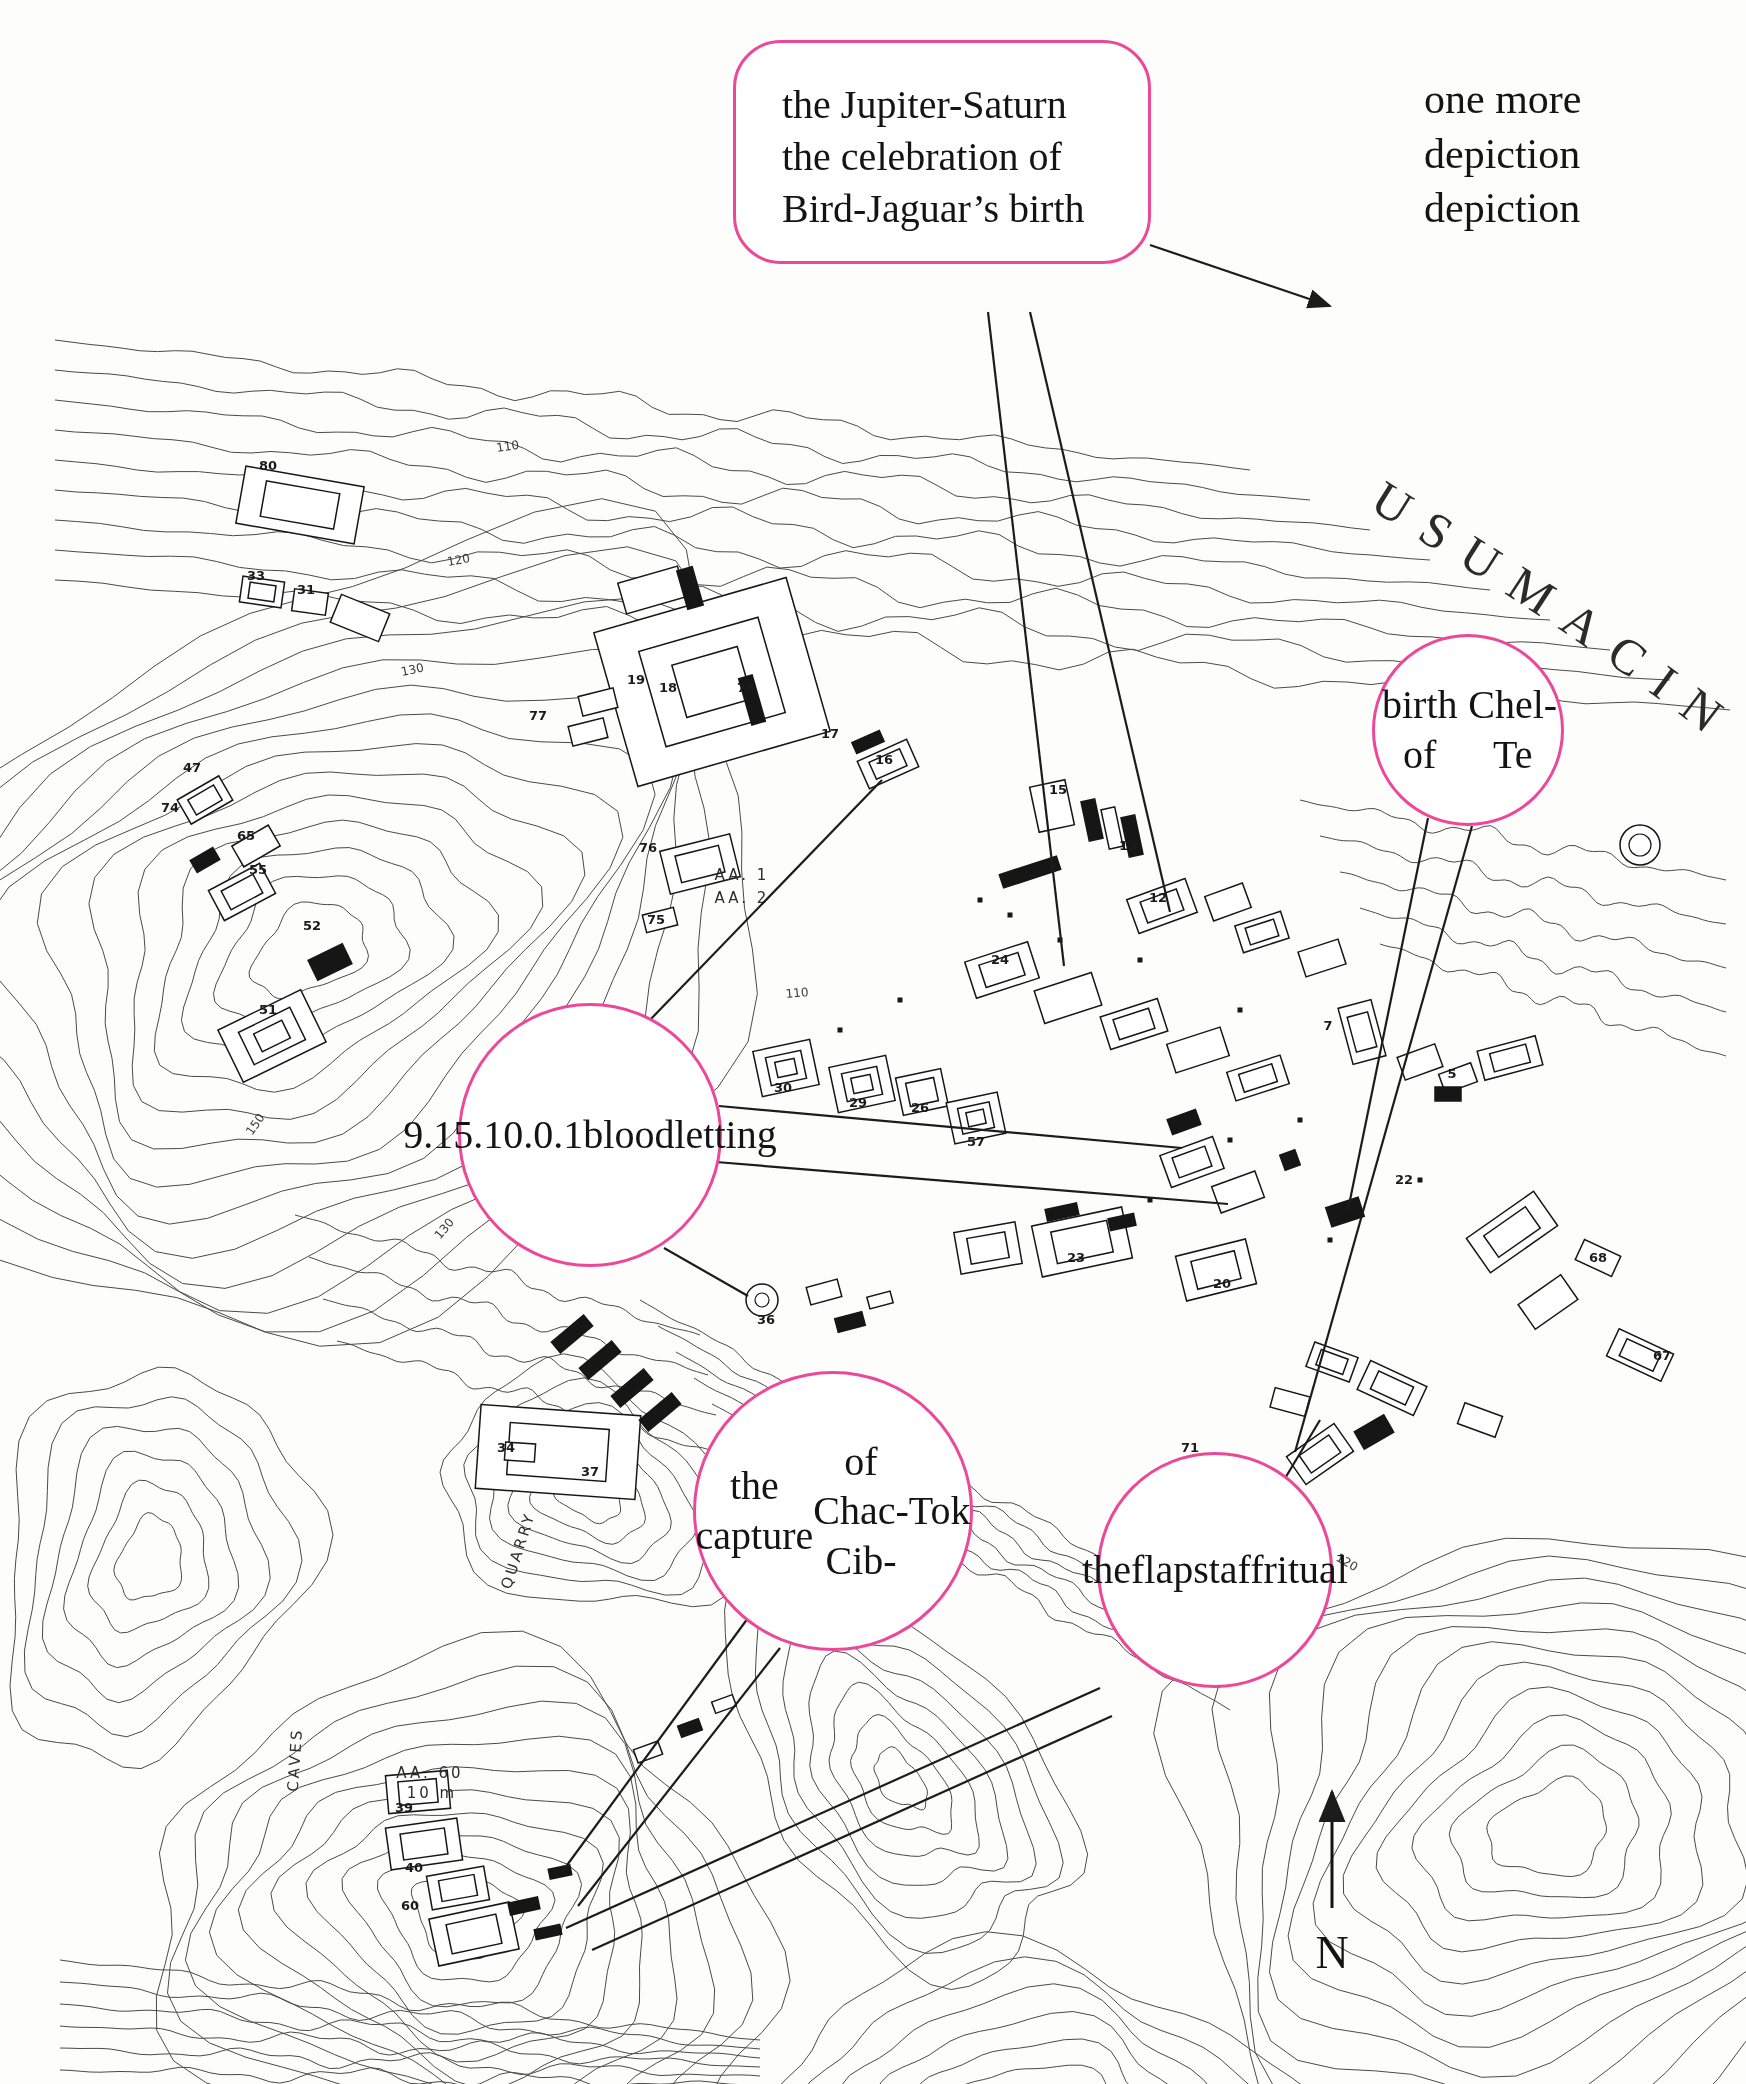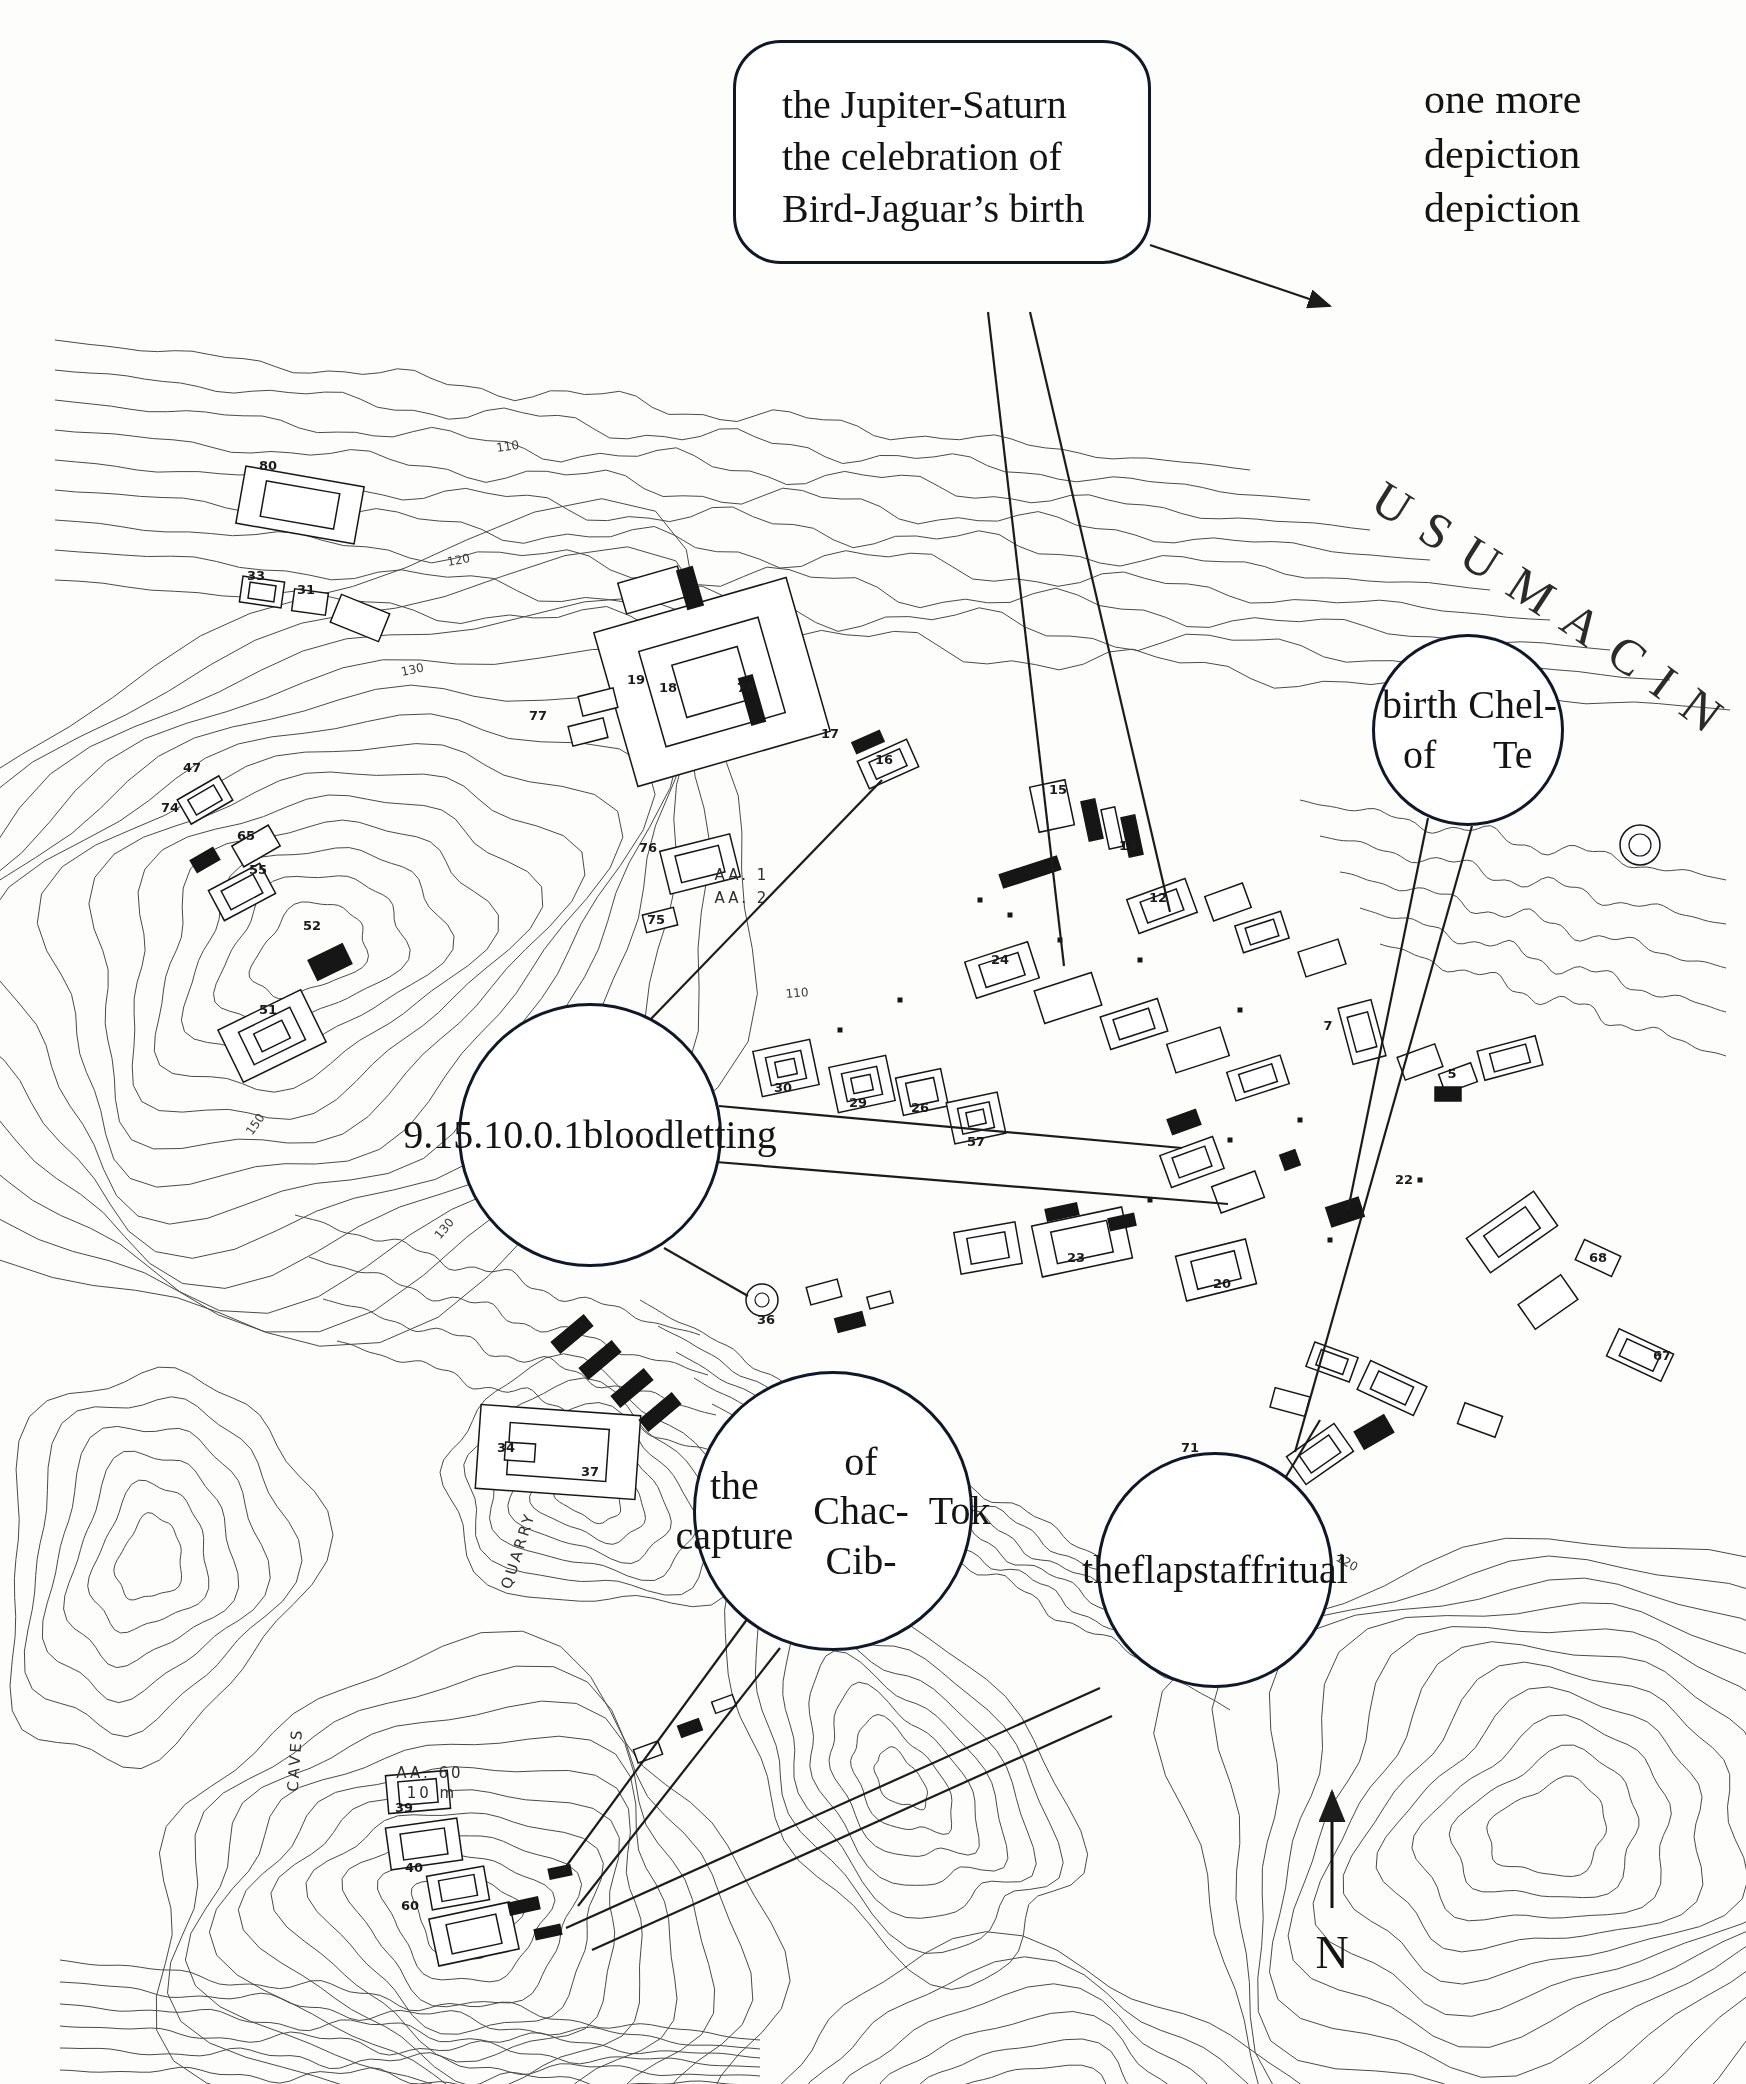--- a/index.html
+++ b/index.html
@@ -2,21 +2,21 @@
 <html><head>
 <meta charset="utf-8">
 <style>
   html,body{margin:0;padding:0;background:#ffffff;}
   .stage{
     position:relative;width:1746px;height:2084px;background:#fdfdfb;
     font-family:"Liberation Serif",serif;color:#141414;overflow:hidden;
   }
   .stage > svg{position:absolute;left:0;top:0;}
   .callout{
-    position:absolute;background:#ffffff;border:3px solid #0f172a;
+    position:absolute;background:#ffffff;border:3px solid #ec4899;
     color:#141414;box-sizing:border-box;z-index:5;
   }
   .box-callout{
     border-radius:48px;padding:36px 24px 26px 46px;
     font-size:40px;line-height:1.30;
   }
   .box-callout span{display:block;}
   .circle-callout{
     border-radius:50%;display:flex;flex-direction:row;align-items:center;
     justify-content:center;text-align:center;font-size:40px;line-height:1.24;
@@ -547,21 +547,21 @@
   <div class="callout circle-callout" style="left:1372px;top:634px;width:192px;height:192px;">
     <span>birth of</span>
     <span>Chel-Te</span>
   </div>
 
   <div class="callout circle-callout" style="left:458px;top:1003px;width:264px;height:264px;">
     <span>9.15.10.0.1</span>
     <span>bloodletting</span>
   </div>
 
-  <div class="callout circle-callout" style="left:693px;top:1371px;width:280px;height:280px;gap:20px;">
+  <div class="callout circle-callout" style="left:693px;top:1371px;width:280px;height:280px;">
     <span>the capture</span>
     <span>of Chac-Cib-</span>
     <span>Tok</span>
   </div>
 
   <div class="callout circle-callout" style="left:1097px;top:1452px;width:236px;height:236px;">
     <span>the</span>
     <span>flapstaff</span>
     <span>ritual</span>
   </div>

